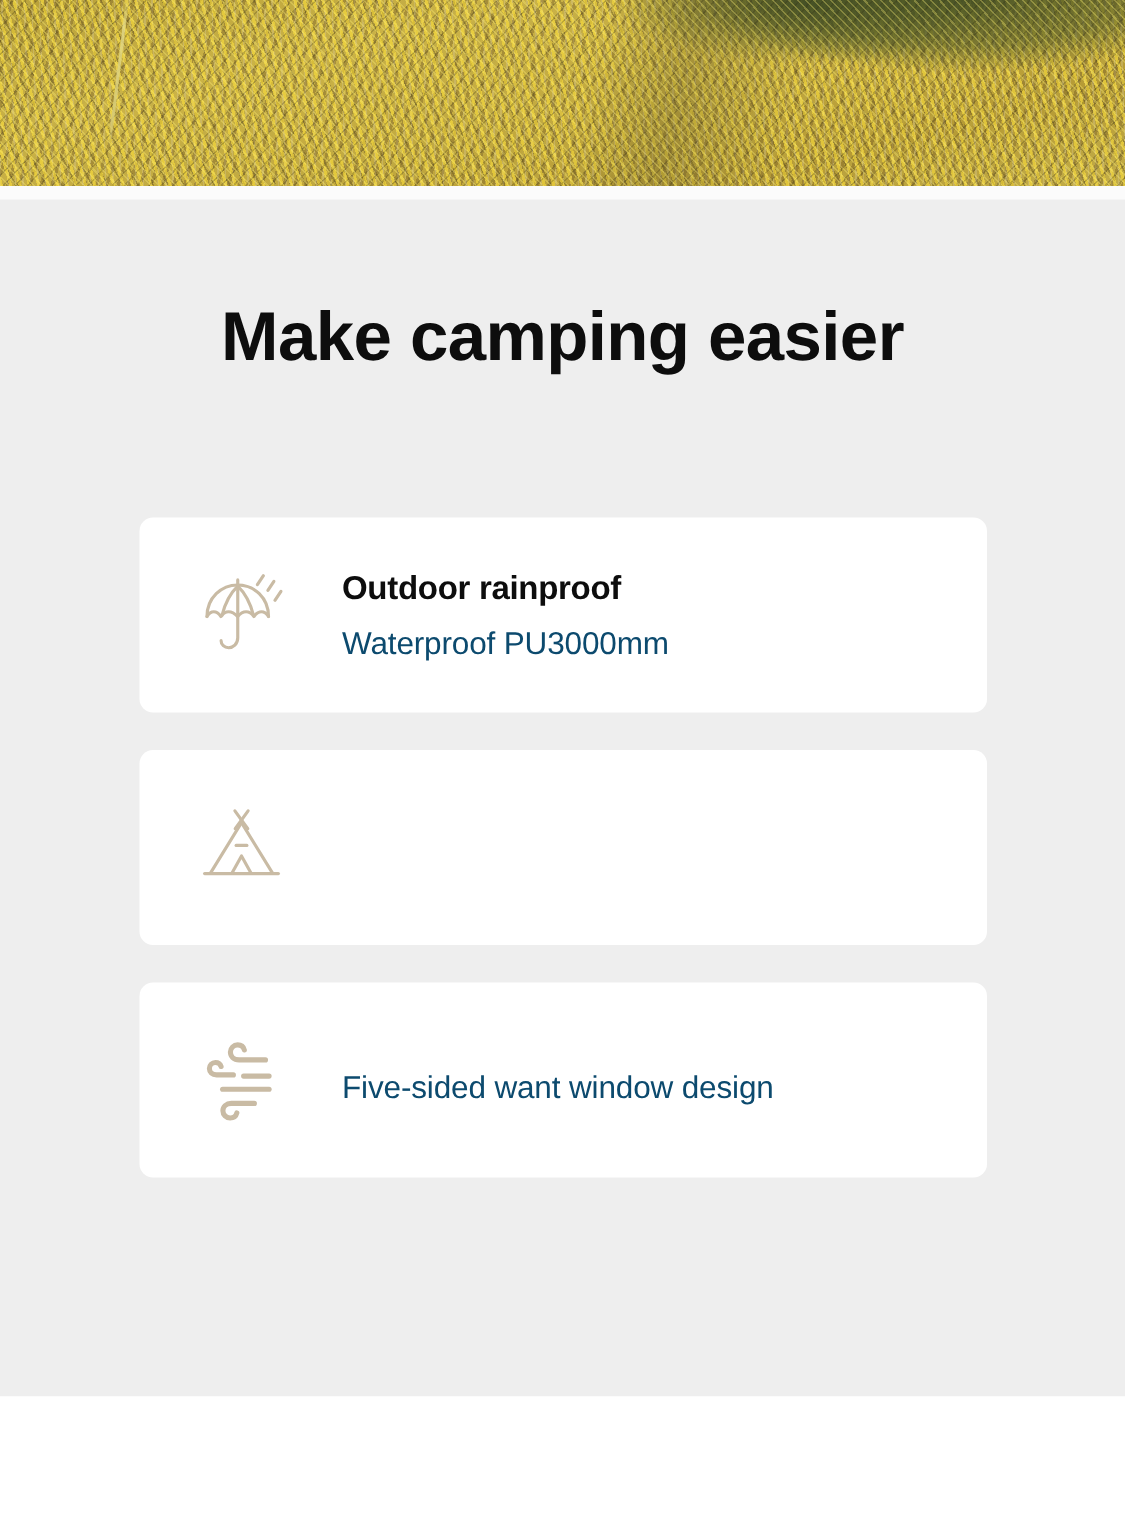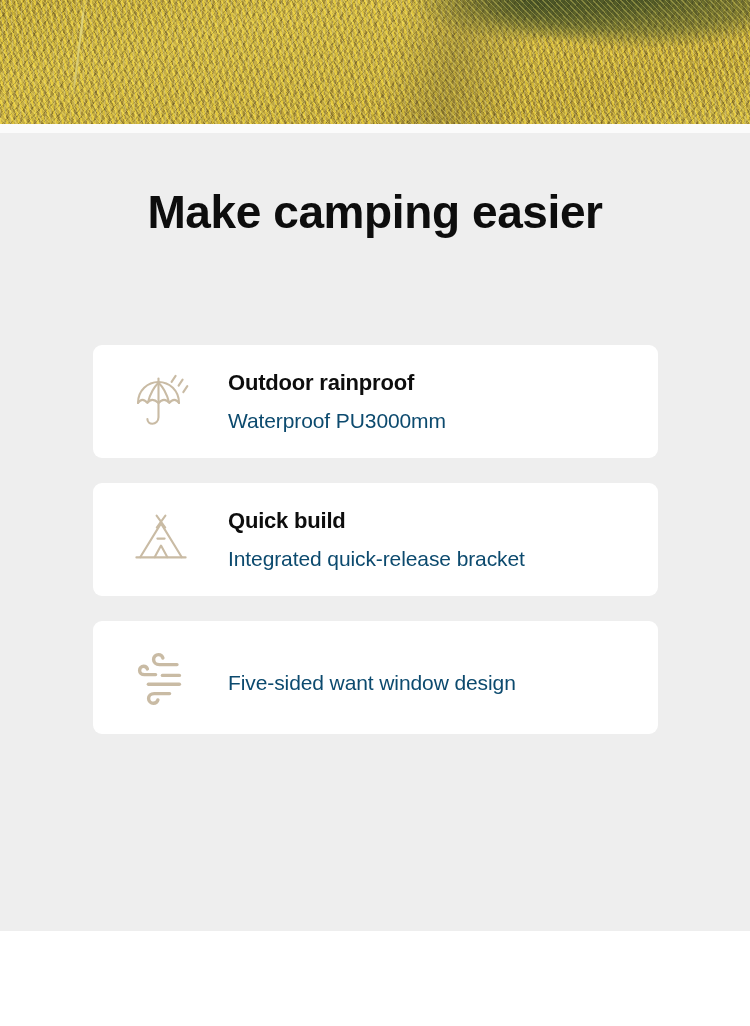--- a/index.html
+++ b/index.html
@@ -77,21 +77,21 @@
     width: 750px;
     height: 798px;
     background: #eeeeee;
   }
 
   .heading-block {
     padding-top: 49px;
     text-align: center;
   }
   .page-title {
-    margin: 4px;
+    margin: 16px;
     font-size: 46px;
     line-height: 52px;
     font-weight: bold;
     color: #0d0d0d;
     letter-spacing: -0.4px;
   }
   .page-subtitle {
     margin: 6px 0 0 0;
     font-size: 27px;
     line-height: 34px;
@@ -103,21 +103,21 @@
   
   .cards {
     position: absolute;
     left: 93px;
     top: 212px;
     width: 565px;
   }
   .feature-card {
     position: relative;
     width: 565px;
-    height: 113px;
+    height: 130px;
     background: #ffffff;
     border-radius: 9px;
     margin-bottom: 25px;
     display: flex;
     align-items: center;
   }
   .feature-card:last-child { margin-bottom: 0; }
 
   .card-icon {
     width: 135px;
@@ -226,24 +226,20 @@
               <path d="M30 13.4 L50.8 47.2"></path>
 
               <path d="M5.4 47.4 L54.6 47.4"></path>
 
               <path d="M23.6 47.2 L30 35.6 L36.4 47.2"></path>
 
               <path d="M26.4 28.6 L33.6 28.6"></path>
             </svg>
           </span>
         </div>
-        <div class="card-text">
-          <div class="card-title">Quick build</div>
-          <div class="card-desc">Integrated quick-release bracket</div>
-        </div>
       </div>
 
       <div class="feature-card">
         <div class="card-icon">
           <span>
             <svg width="60" height="60" viewBox="0 0 60 60" fill="none" stroke="#c9bba4" stroke-width="3.4" stroke-linecap="round" stroke-linejoin="round">
 
               <path d="M46 16.6 L28.4 16.6 C24.8 16.6 22.6 14.2 22.6 11.4 C22.6 8.7 24.8 6.6 27.4 6.6 C29.6 6.6 31.4 8 31.9 10"></path>
 
               <path d="M24.6 26.6 L13.4 26.6 C10.5 26.6 8.6 24.8 8.6 22.4 C8.6 20.1 10.4 18.3 12.6 18.3 C14.4 18.3 15.9 19.4 16.4 21"></path>

